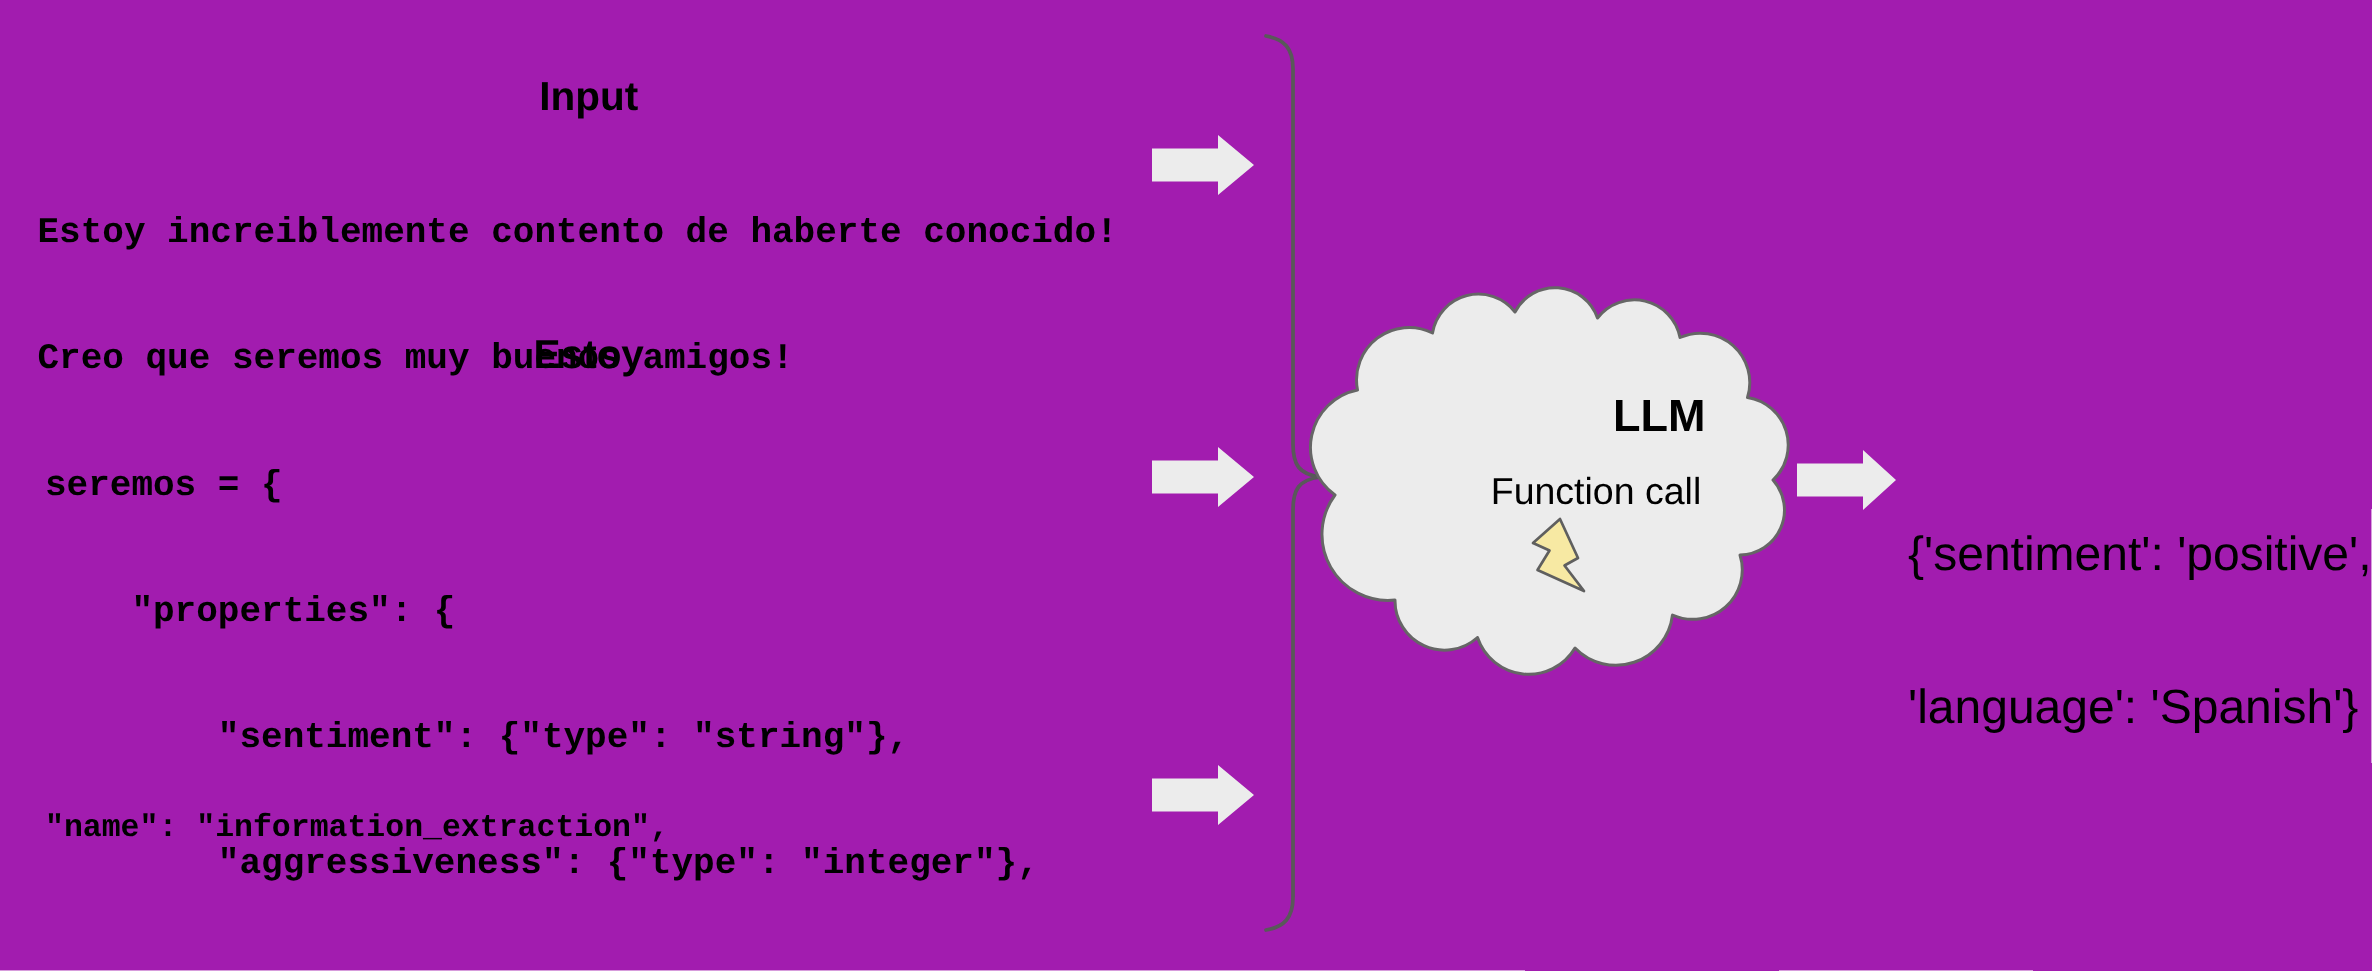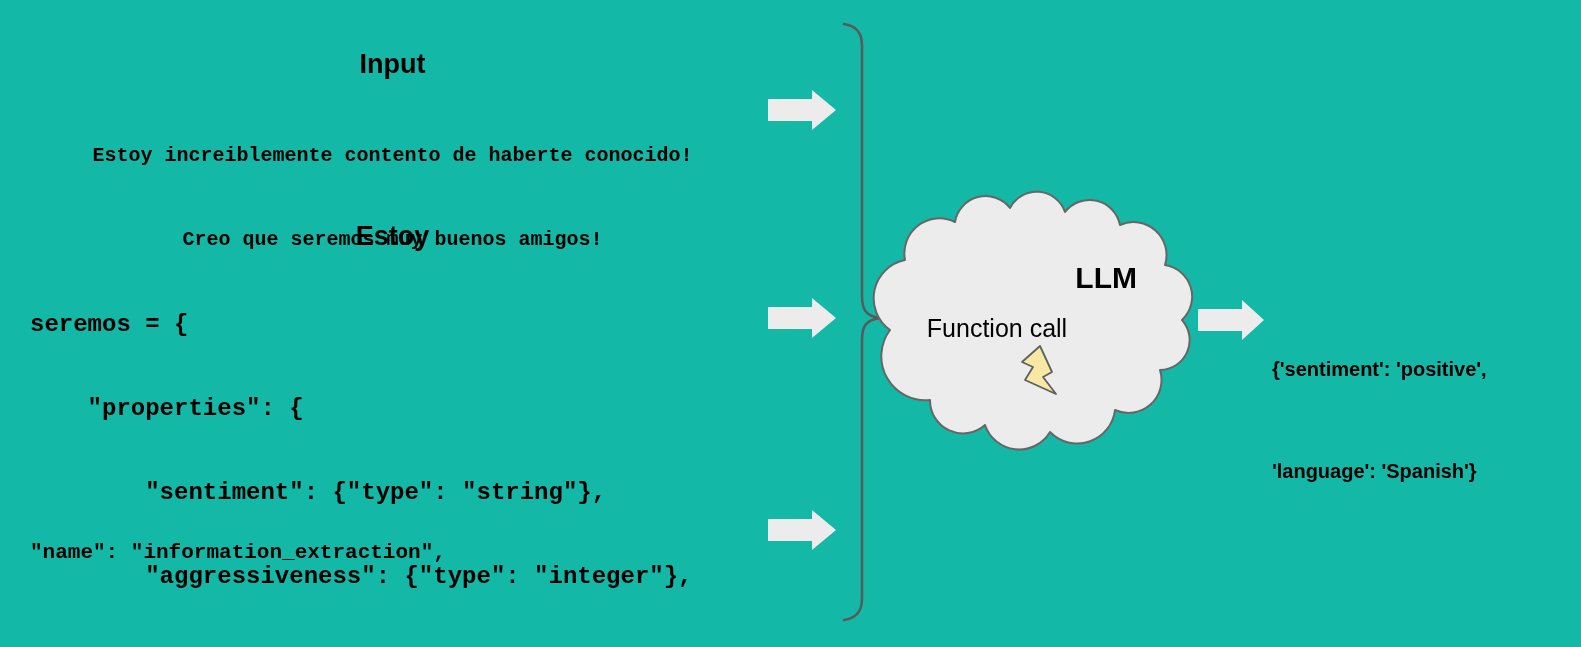--- a/index.html
+++ b/index.html
@@ -4,44 +4,44 @@
 <style>
   html, body {
     margin: 0;
     padding: 0;
     background: #ffffff;
   }
   #canvas {
     position: relative;
     width: 1581px;
     height: 647px;
-    background: #14b8a6;
+    background: #a21caf;
     overflow: hidden;
     font-family: "Liberation Sans", sans-serif;
     color: #000000;
   }
   .abs { position: absolute; }
   .section-title {
     font-family: "Liberation Sans", sans-serif;
     font-weight: 700;
     font-size: 27px;
     line-height: 32px;
     text-align: center;
     color: #000000;
   }
   .code {
     font-family: "Liberation Mono", monospace;
     font-weight: 700;
     color: #000000;
     white-space: pre;
   }
   .code-input {
-    font-size: 20px;
+    font-size: 24px;
     line-height: 28px;
-    text-align: center;
+    text-align: left;
   }
   .code-schema {
     font-size: 24px;
     line-height: 28px;
     text-align: left;
   }
   .code-function {
     font-size: 21px;
     line-height: 37px;
     text-align: left;
@@ -59,22 +59,22 @@
     line-height: 34px;
     text-align: right;
   }
   .llm-subtitle {
     font-size: 25px;
     font-weight: 400;
     line-height: 28px;
     text-align: center;
   }
   .output-text {
-    font-size: 20px;
-    font-weight: 700;
+    font-size: 32px;
+    font-weight: 400;
     line-height: 34px;
     white-space: pre;
   }
 </style>
 </head>
 <body>
 
 <div id="canvas">
 
   <svg id="svg-layer" viewBox="0 0 1581 647" xmlns="http://www.w3.org/2000/svg">
@@ -147,20 +147,20 @@
 
   <div class="abs" style="left:25px; top:458px; width:735px;">
     <div class="code code-function" style="margin-top:2px; margin-left:5px;">
       <div>"name": "information_extraction",</div>
       
       
     </div>
   </div>
 
   <div class="abs llm-title" style="left:937px; top:261px; width:200px;">LLM</div>
-  <div class="abs llm-subtitle" style="left:897px; top:314px; width:200px;">Function call</div>
+  <div class="abs llm-subtitle" style="left:964px; top:314px; width:200px;">Function call</div>
 
   <div class="abs output-text" style="left:1272px; top:284px;">
     <div>{'sentiment': 'positive',</div>
     <div>'language': 'Spanish'}</div>
   </div>
 
 </div>
 
 </body></html>

